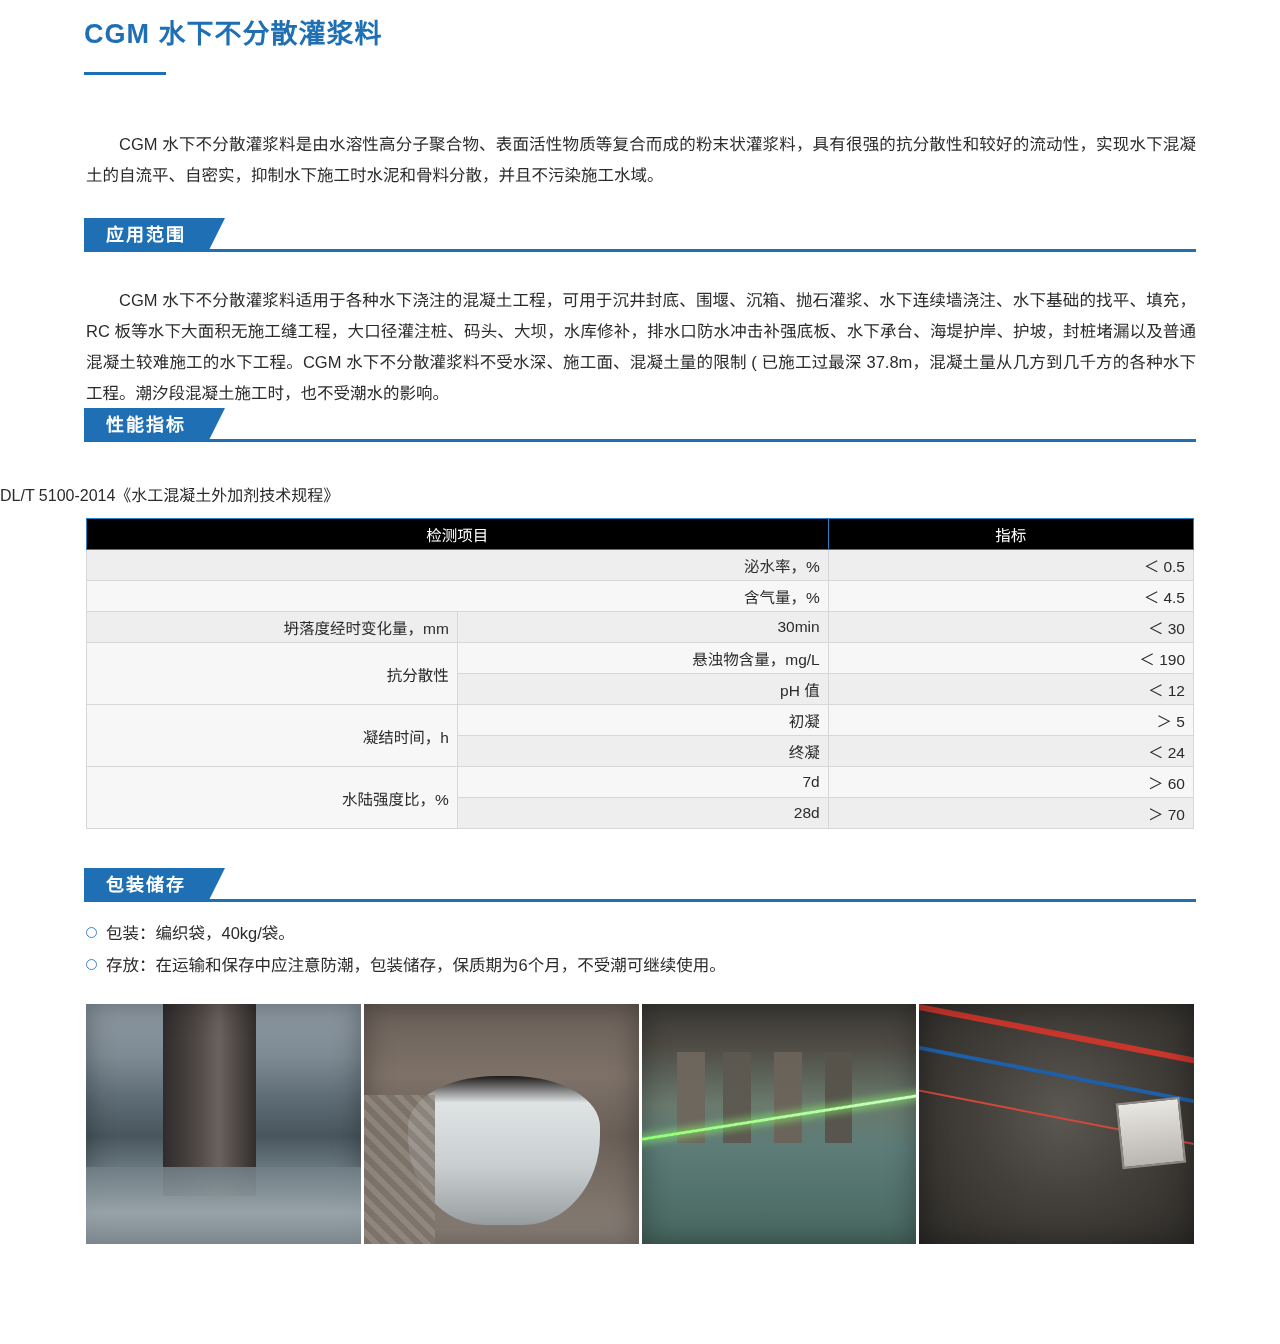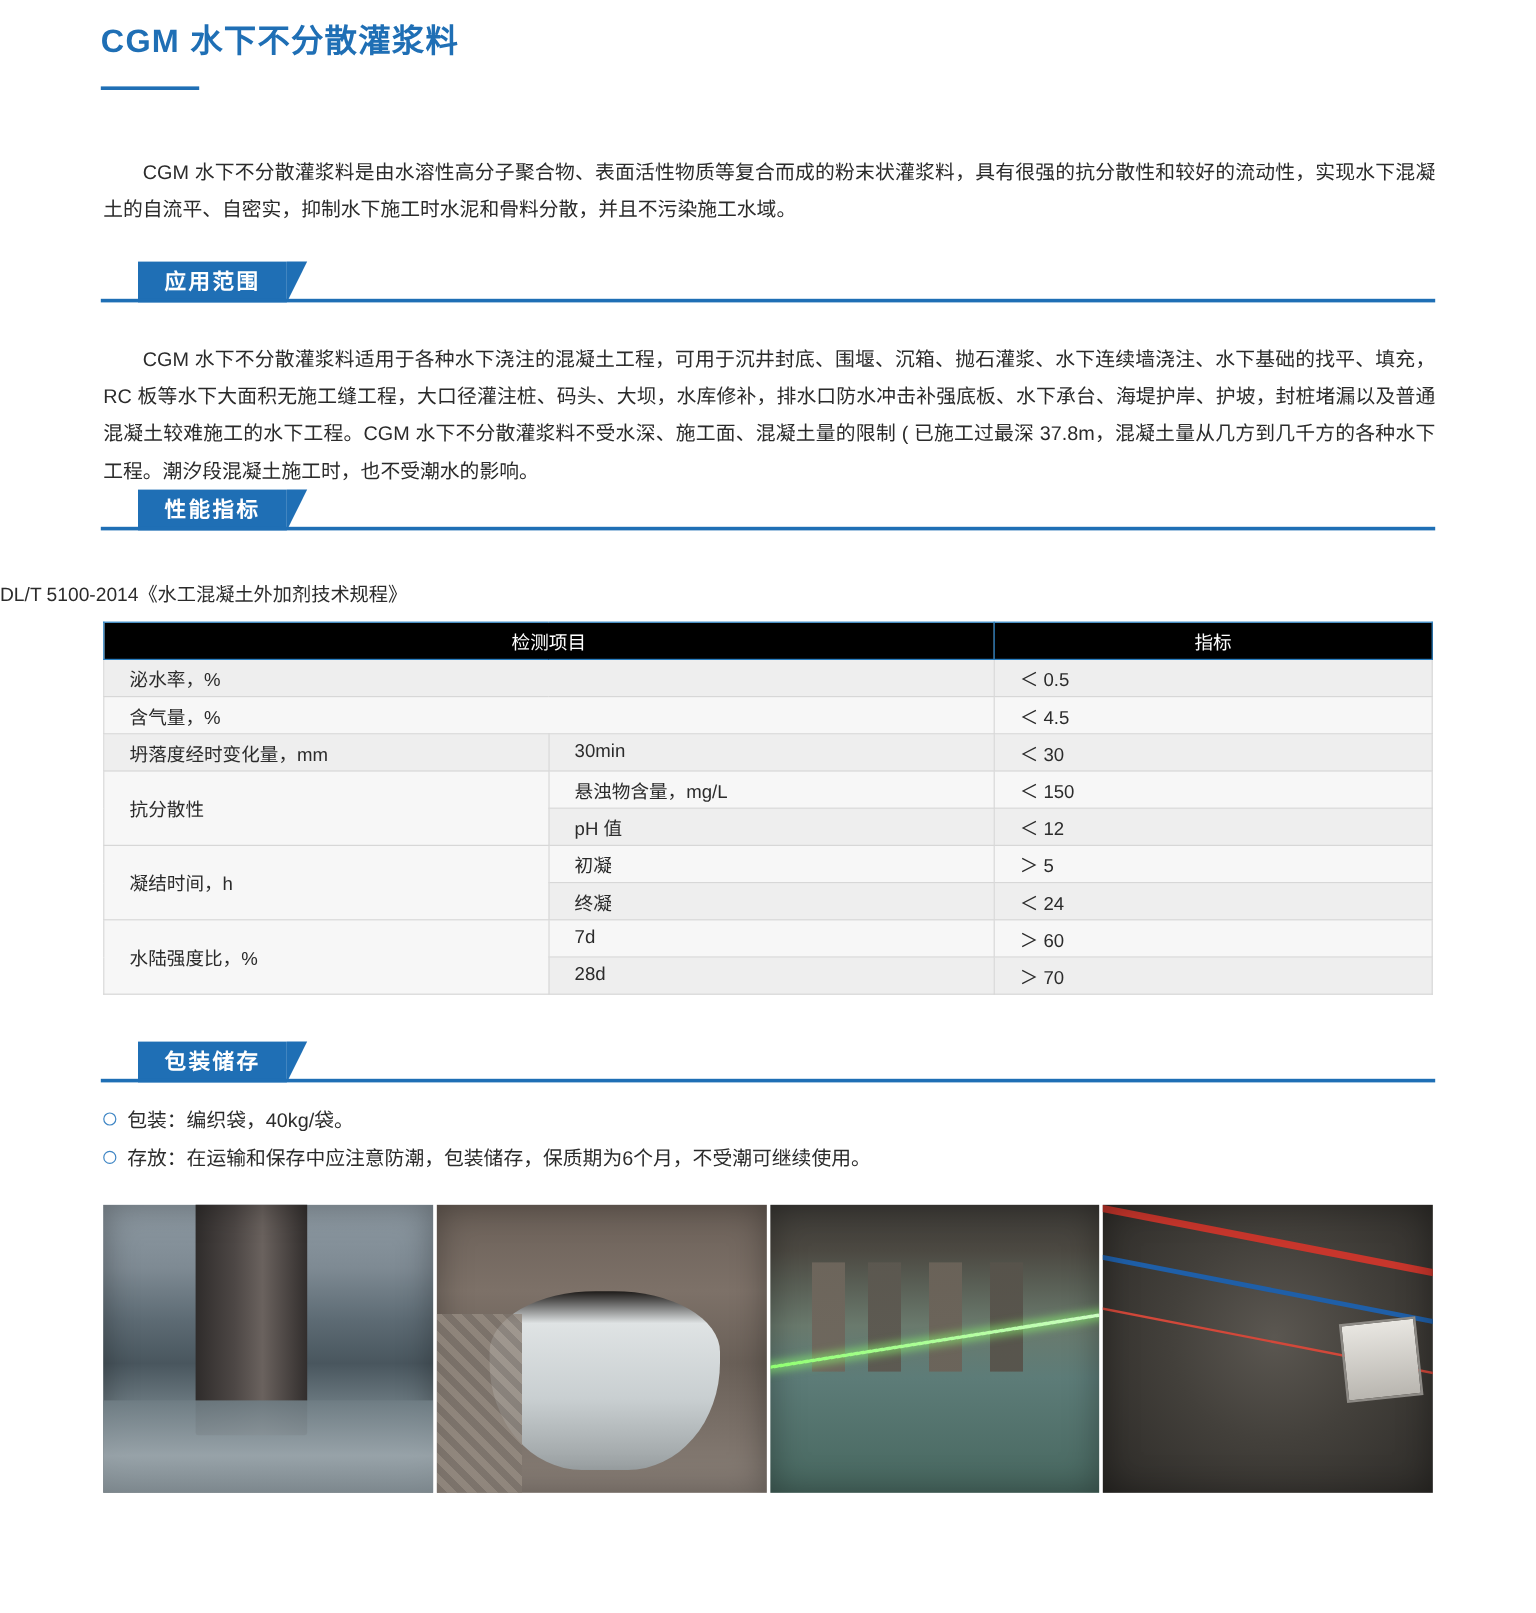--- a/index.html
+++ b/index.html
@@ -69,21 +69,20 @@
     height: 34px;
     background: #1f6fb5;
     color: #ffffff;
     font-size: 18px;
     font-weight: 700;
     letter-spacing: 2px;
     padding: 0 22px 0 22px;
     display: flex;
     align-items: center;
     line-height: 1;
-    margin-left: 31px;
   }
   .section-head .tab::after {
     content: "";
     position: absolute;
     right: -17px;
     top: 0;
     width: 0;
     height: 0;
     border-top: 34px solid #1f6fb5;
     border-right: 17px solid transparent;
@@ -130,23 +129,23 @@
     background: #000000;
     color: #ffffff;
     font-weight: 400;
     font-size: 15.5px;
     height: 31px;
     border: 1px solid #2a7fc1;
   }
   table.perf td {
     border: 1px solid #d7d7d7;
     height: 31px;
-    text-align: left;
+    text-align: right;
     background: #eeeeee;
-    padding: 0 21px;
+    padding: 0 8px;
   }
   table.perf tr:nth-child(odd) td { background: #eeeeee; }
   table.perf tr:nth-child(even) td { background: #f7f7f7; }
   table.perf td.val { background: #f4f4f4; }
 
   
   .bullet-line {
     position: absolute;
     left: 86px;
     font-size: 16.5px;
@@ -339,21 +338,21 @@
         <td class="val">＜ 4.5</td>
       </tr>
       <tr>
         <td style="width:33.5%">坍落度经时变化量，mm</td>
         <td style="width:33.5%">30min</td>
         <td class="val" style="width:33%">＜ 30</td>
       </tr>
       <tr>
         <td rowspan="2">抗分散性</td>
         <td>悬浊物含量，mg/L</td>
-        <td class="val">＜ 150</td>
+        <td class="val">＜ 190</td>
       </tr>
       <tr>
         <td>pH 值</td>
         <td class="val">＜ 12</td>
       </tr>
       <tr>
         <td rowspan="2">凝结时间，h</td>
         <td>初凝</td>
         <td class="val">＞ 5</td>
       </tr>

